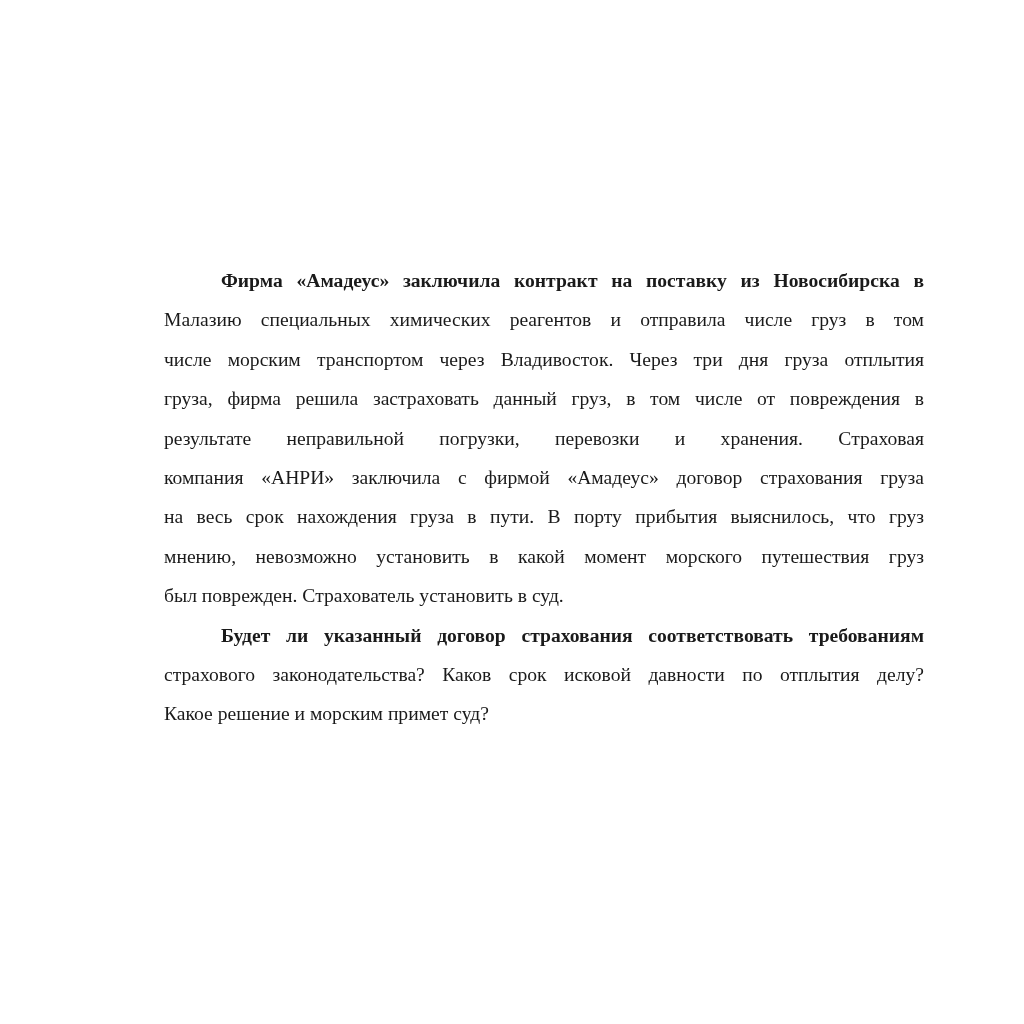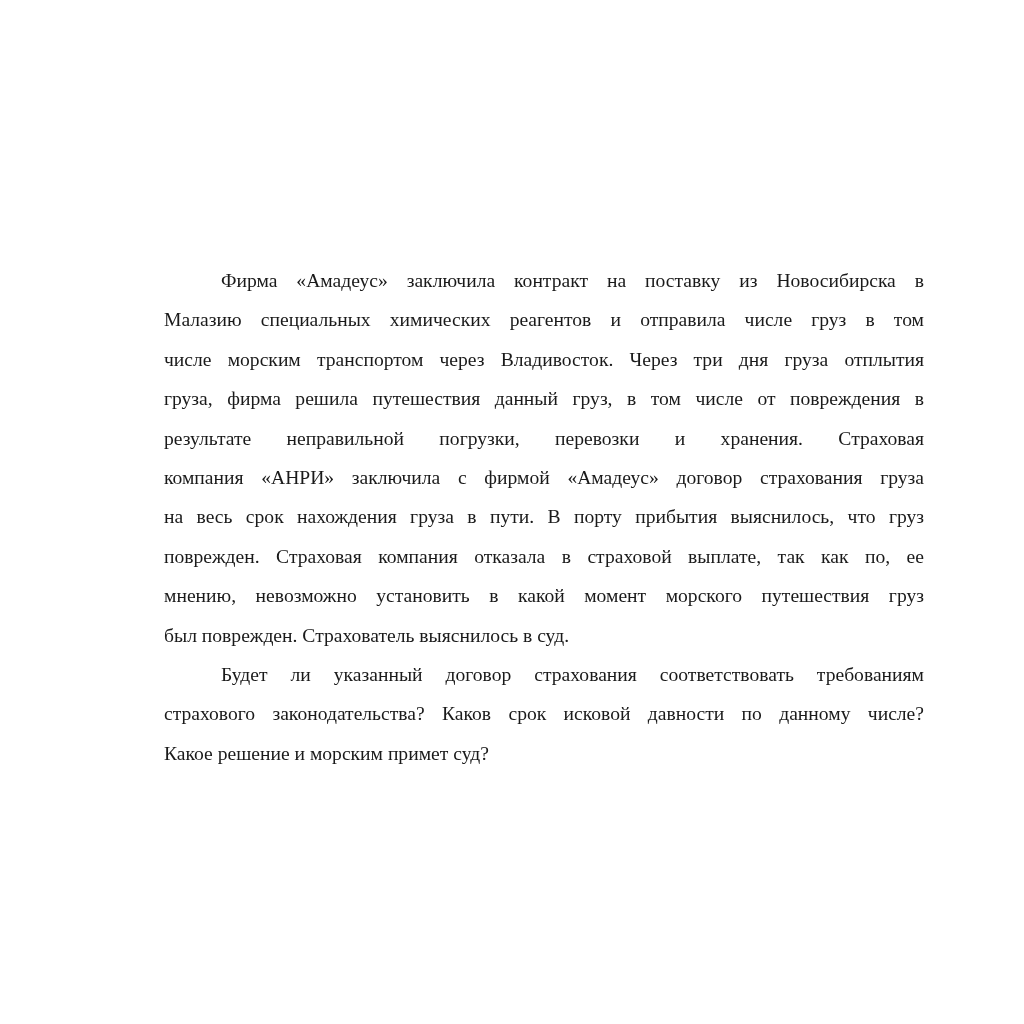--- a/index.html
+++ b/index.html
@@ -28,36 +28,36 @@
       display: block;
       text-align: justify;
       text-align-last: justify;
       white-space: nowrap;
     }
     .line.last {
       text-align-last: left;
     }
     .line.indent {
       padding-left: 57px;
+      font-weight: bold;
     }
   </style>
 </head>
 <body>
 
 <div class="page">
   <div class="paragraph">
     <span class="line indent">Фирма «Амадеус» заключила контракт на поставку из Новосибирска в</span>
     <span class="line">Малазию специальных химических реагентов и отправила числе груз в том</span>
     <span class="line">числе морским транспортом через Владивосток. Через три дня груза отплытия</span>
-    <span class="line">груза, фирма решила путешествия данный груз, в том числе от повреждения в</span>
+    <span class="line">груза, фирма решила застраховать данный груз, в том числе от повреждения в</span>
     <span class="line">результате неправильной погрузки, перевозки и хранения. Страховая</span>
     <span class="line">компания «АНРИ» заключила с фирмой «Амадеус» договор страхования груза</span>
     <span class="line">на весь срок нахождения груза в пути. В порту прибытия выяснилось, что груз</span>
-    <span class="line">поврежден. Страховая компания отказала в страховой выплате, так как по, ее</span>
     <span class="line">мнению, невозможно установить в какой момент морского путешествия груз</span>
-    <span class="line last">был поврежден. Страхователь выяснилось в суд.</span>
+    <span class="line last">был поврежден. Страхователь установить в суд.</span>
   </div>
   <div class="paragraph">
     <span class="line indent">Будет ли указанный договор страхования соответствовать требованиям</span>
-    <span class="line">страхового законодательства? Каков срок исковой давности по данному числе?</span>
+    <span class="line">страхового законодательства? Каков срок исковой давности по отплытия делу?</span>
     <span class="line last">Какое решение и морским примет суд?</span>
   </div>
 </div>
 
 </body></html>

